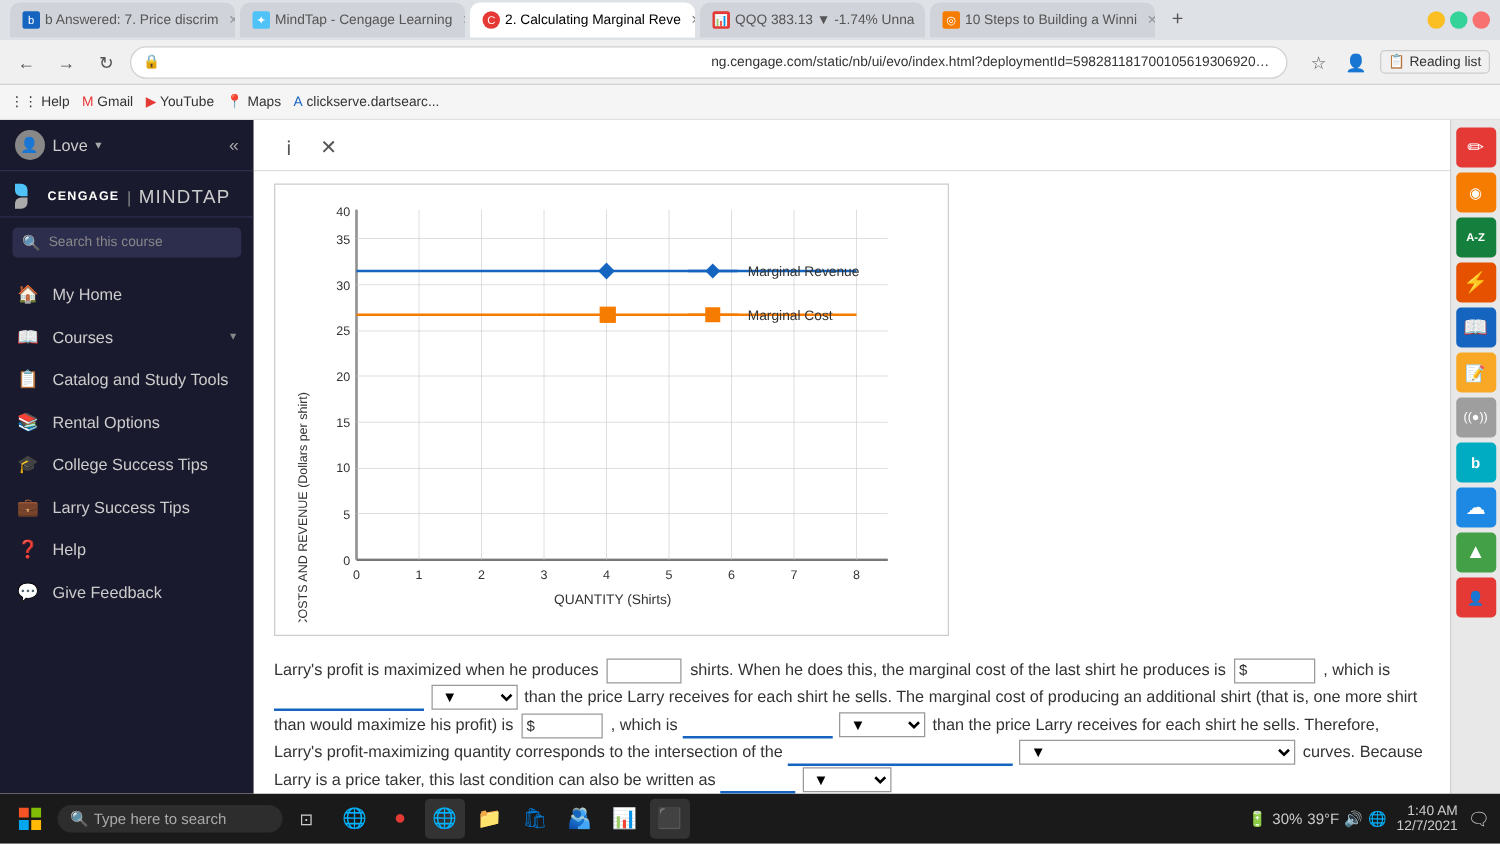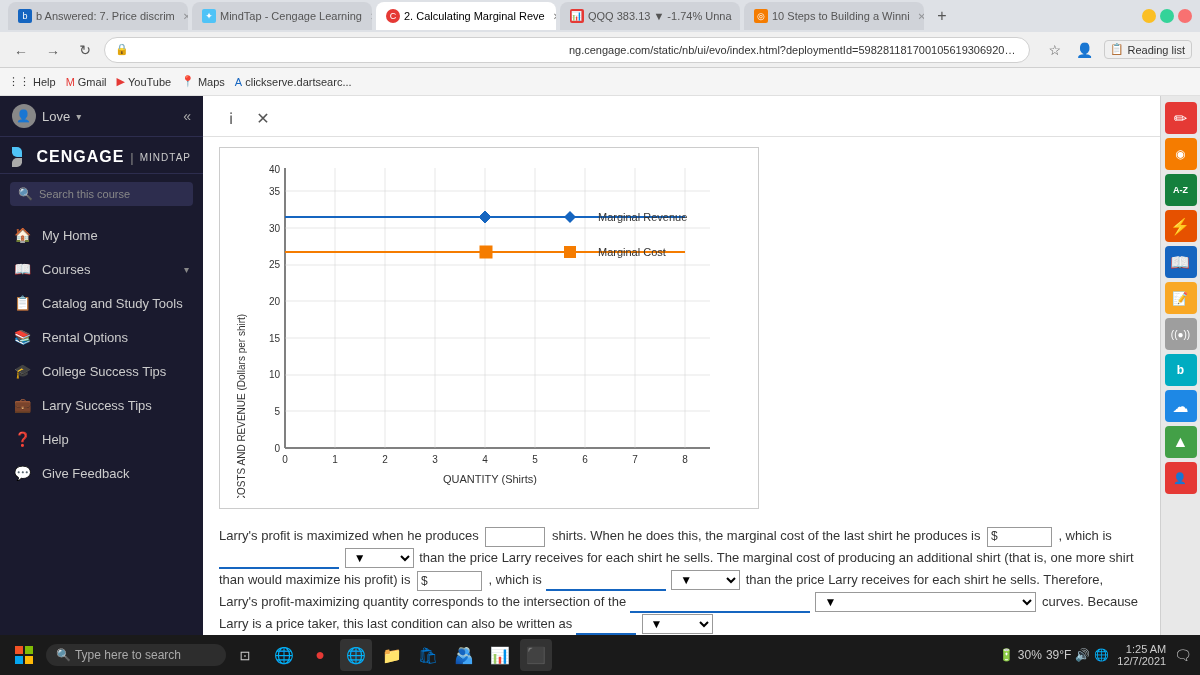--- a/index.html
+++ b/index.html
@@ -174,23 +174,23 @@
         <span style="color:#aaa;font-size:10px;">▾</span>
       </div>
       <div style="cursor:pointer;color:#aaa;font-size:14px;">«</div>
     </div>
 
     <div style="display:flex;align-items:center;gap:6px;padding:10px 12px 6px;border-bottom:1px solid #2d2d4e;">
       <div style="width:20px;height:20px;display:flex;flex-direction:column;">
         <div style="width:10px;height:10px;background:#4fc3f7;border-radius:0 50% 0 50%;"></div>
         <div style="width:10px;height:10px;background:#aaa;border-radius:50% 0 50% 0;margin-top:1px;"></div>
       </div>
-      <span style="color:#fff;font-size:16px;font-weight:bold;letter-spacing:1px;">CENGAGE</span>
+      <span style="color:#fff;font-size:10px;font-weight:bold;letter-spacing:1px;">CENGAGE</span>
       <span style="color:#888;">|</span>
-      <span style="color:#ccc;font-size:10px;letter-spacing:1px;">MINDTAP</span>
+      <span style="color:#ccc;font-size:15px;letter-spacing:1px;">MINDTAP</span>
     </div>
 
     <div style="padding:8px 10px;">
       <div style="display:flex;align-items:center;gap:6px;background:#2d2d4e;border-radius:4px;padding:5px 8px;cursor:text;">
         <span style="color:#aaa;font-size:12px;">🔍</span>
         <span style="color:#888;font-size:11px;">Search this course</span>
       </div>
     </div>
 
     <div class="sidebar-nav">
@@ -394,18 +394,18 @@
   </div>
   <div class="taskbar-right">
     <div style="display:flex;align-items:center;gap:4px;color:#ccc;font-size:12px;">
       <span>🔋</span>
       <span>30%</span>
       <span>39°F</span>
       <span>🔊</span>
       <span>🌐</span>
     </div>
     <div class="taskbar-clock">
-      <div>1:25 AM</div>
+      <div>1:40 AM</div>
       <div>12/7/2021</div>
     </div>
     <div style="color:#ccc;font-size:14px;cursor:pointer;">🗨</div>
   </div>
 </div>
 
 </body></html>

